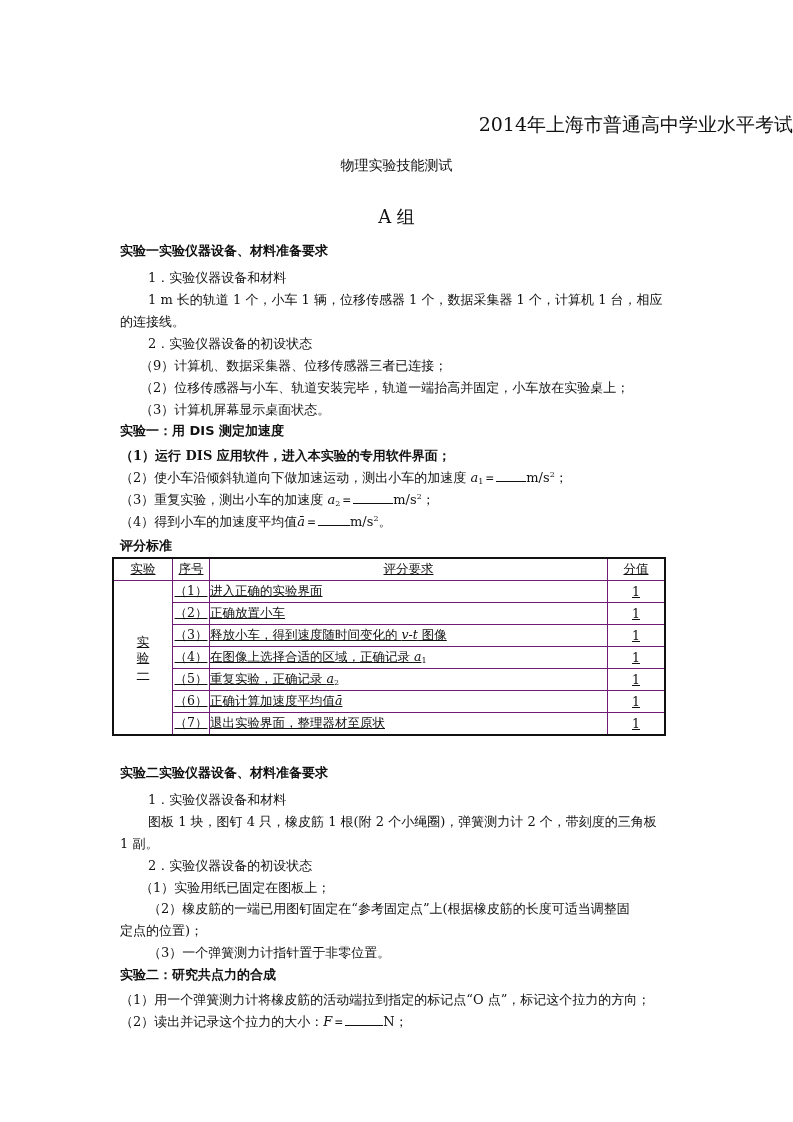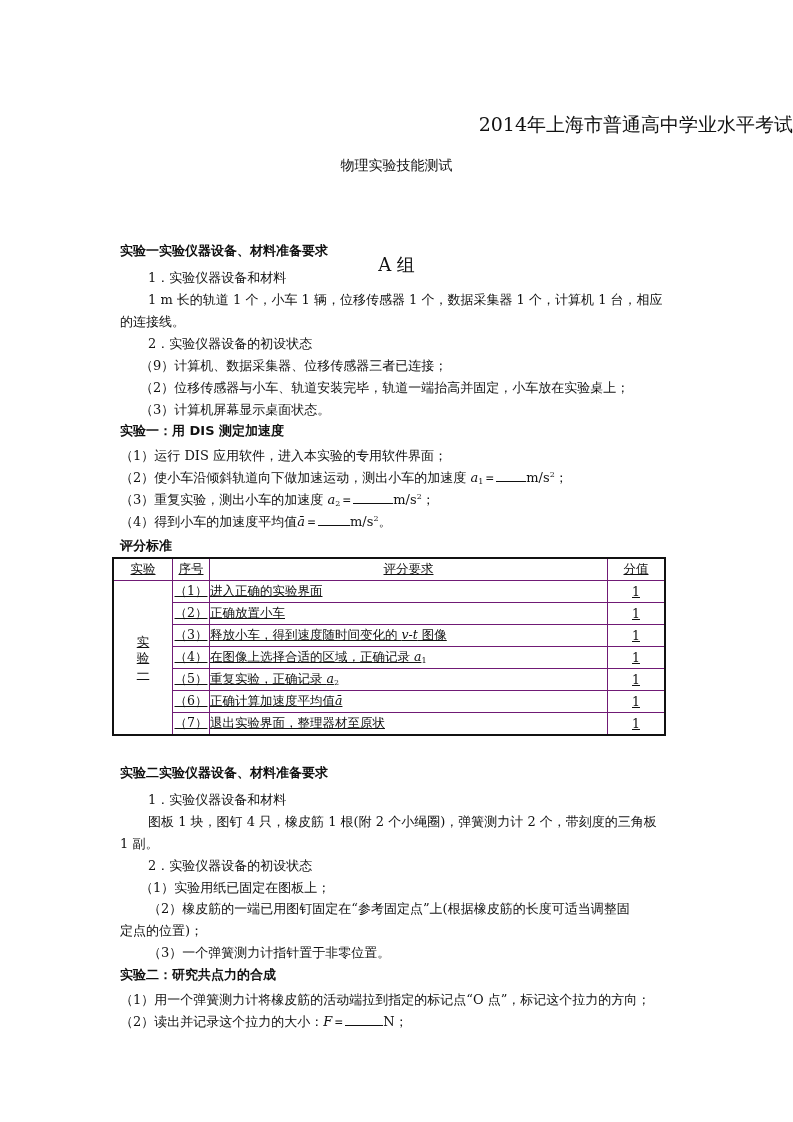--- a/index.html
+++ b/index.html
@@ -5,21 +5,21 @@
   html, body { margin: 0; padding: 0; background: #ffffff; }
   body {
     width: 793px; height: 1122px; position: relative; overflow: hidden;
     font-family: "DejaVu Serif", "Liberation Serif", serif;
     color: #111;
     font-size: 13px;
   }
   .abs { position: absolute; white-space: nowrap; }
   .title1 { left: 0; width: 793px; text-align: right; top: 112px; font-size: 19px; }
   .title2 { left: 0; width: 793px; text-align: center; top: 157px; font-size: 14px; }
-  .title3 { left: 0; width: 793px; text-align: center; top: 205px; font-size: 18px; margin-top: 48px; }
+  .title3 { left: 0; width: 793px; text-align: center; top: 205px; font-size: 18px; }
   .h { font-family: "DejaVu Sans", "Liberation Sans", sans-serif; font-weight: bold; font-size: 13px; left: 120px; }
   .p { font-size: 13px; }
   .ind2 { left: 148px; }
   .ind0 { left: 120px; }
   .blank { display: inline-block; border-bottom: 1px solid #111; height: 12px; vertical-align: baseline; }
   sup { font-size: 8px; vertical-align: 5px; }
   sub { font-size: 8px; vertical-align: -2px; }
   i { font-style: italic; }
 
   table.score {
@@ -45,21 +45,21 @@
 <div class="abs h" style="top:242px;">实验一实验仪器设备、材料准备要求</div>
 <div class="abs p ind2" style="top:269px;">1．实验仪器设备和材料</div>
 <div class="abs p ind2" style="top:291px;">1 m 长的轨道 1 个，小车 1 辆，位移传感器 1 个，数据采集器 1 个，计算机 1 台，相应</div>
 <div class="abs p ind0" style="top:313px;">的连接线。</div>
 <div class="abs p ind2" style="top:335px;">2．实验仪器设备的初设状态</div>
 <div class="abs p" style="left:140px; top:357px;">（9）计算机、数据采集器、位移传感器三者已连接；</div>
 <div class="abs p" style="left:140px; top:379px;">（2）位移传感器与小车、轨道安装完毕，轨道一端抬高并固定，小车放在实验桌上；</div>
 <div class="abs p" style="left:140px; top:401px;">（3）计算机屏幕显示桌面状态。</div>
 
 <div class="abs h" style="top:422px;">实验一：用 DIS 测定加速度</div>
-<div class="abs p ind0" style="top:447px;">（1）运行 DIS 应用软件，进入本实验的专用软件界面；</div>
+<div class="abs p ind0" style="top:447px;font-weight:bold;">（1）运行 DIS 应用软件，进入本实验的专用软件界面；</div>
 <div class="abs p ind0" style="top:469px;">
   <span>（2）使小车沿倾斜轨道向下做加速运动，测出小车的加速度 </span><i>a</i><sub>1</sub><span>＝</span><span class="blank" style="width:30px;"></span><span>m/s</span><sup>2</sup><span>；</span>
 </div>
 <div class="abs p ind0" style="top:491px;">
   <span>（3）重复实验，测出小车的加速度 </span><i>a</i><sub>2</sub><span>＝</span><span class="blank" style="width:40px;"></span><span>m/s</span><sup>2</sup><span>；</span>
 </div>
 <div class="abs p ind0" style="top:513px;">
   <span>（4）得到小车的加速度平均值</span><i>ā</i><span>＝</span><span class="blank" style="width:32px;"></span><span>m/s</span><sup>2</sup><span>。</span>
 </div>
 

